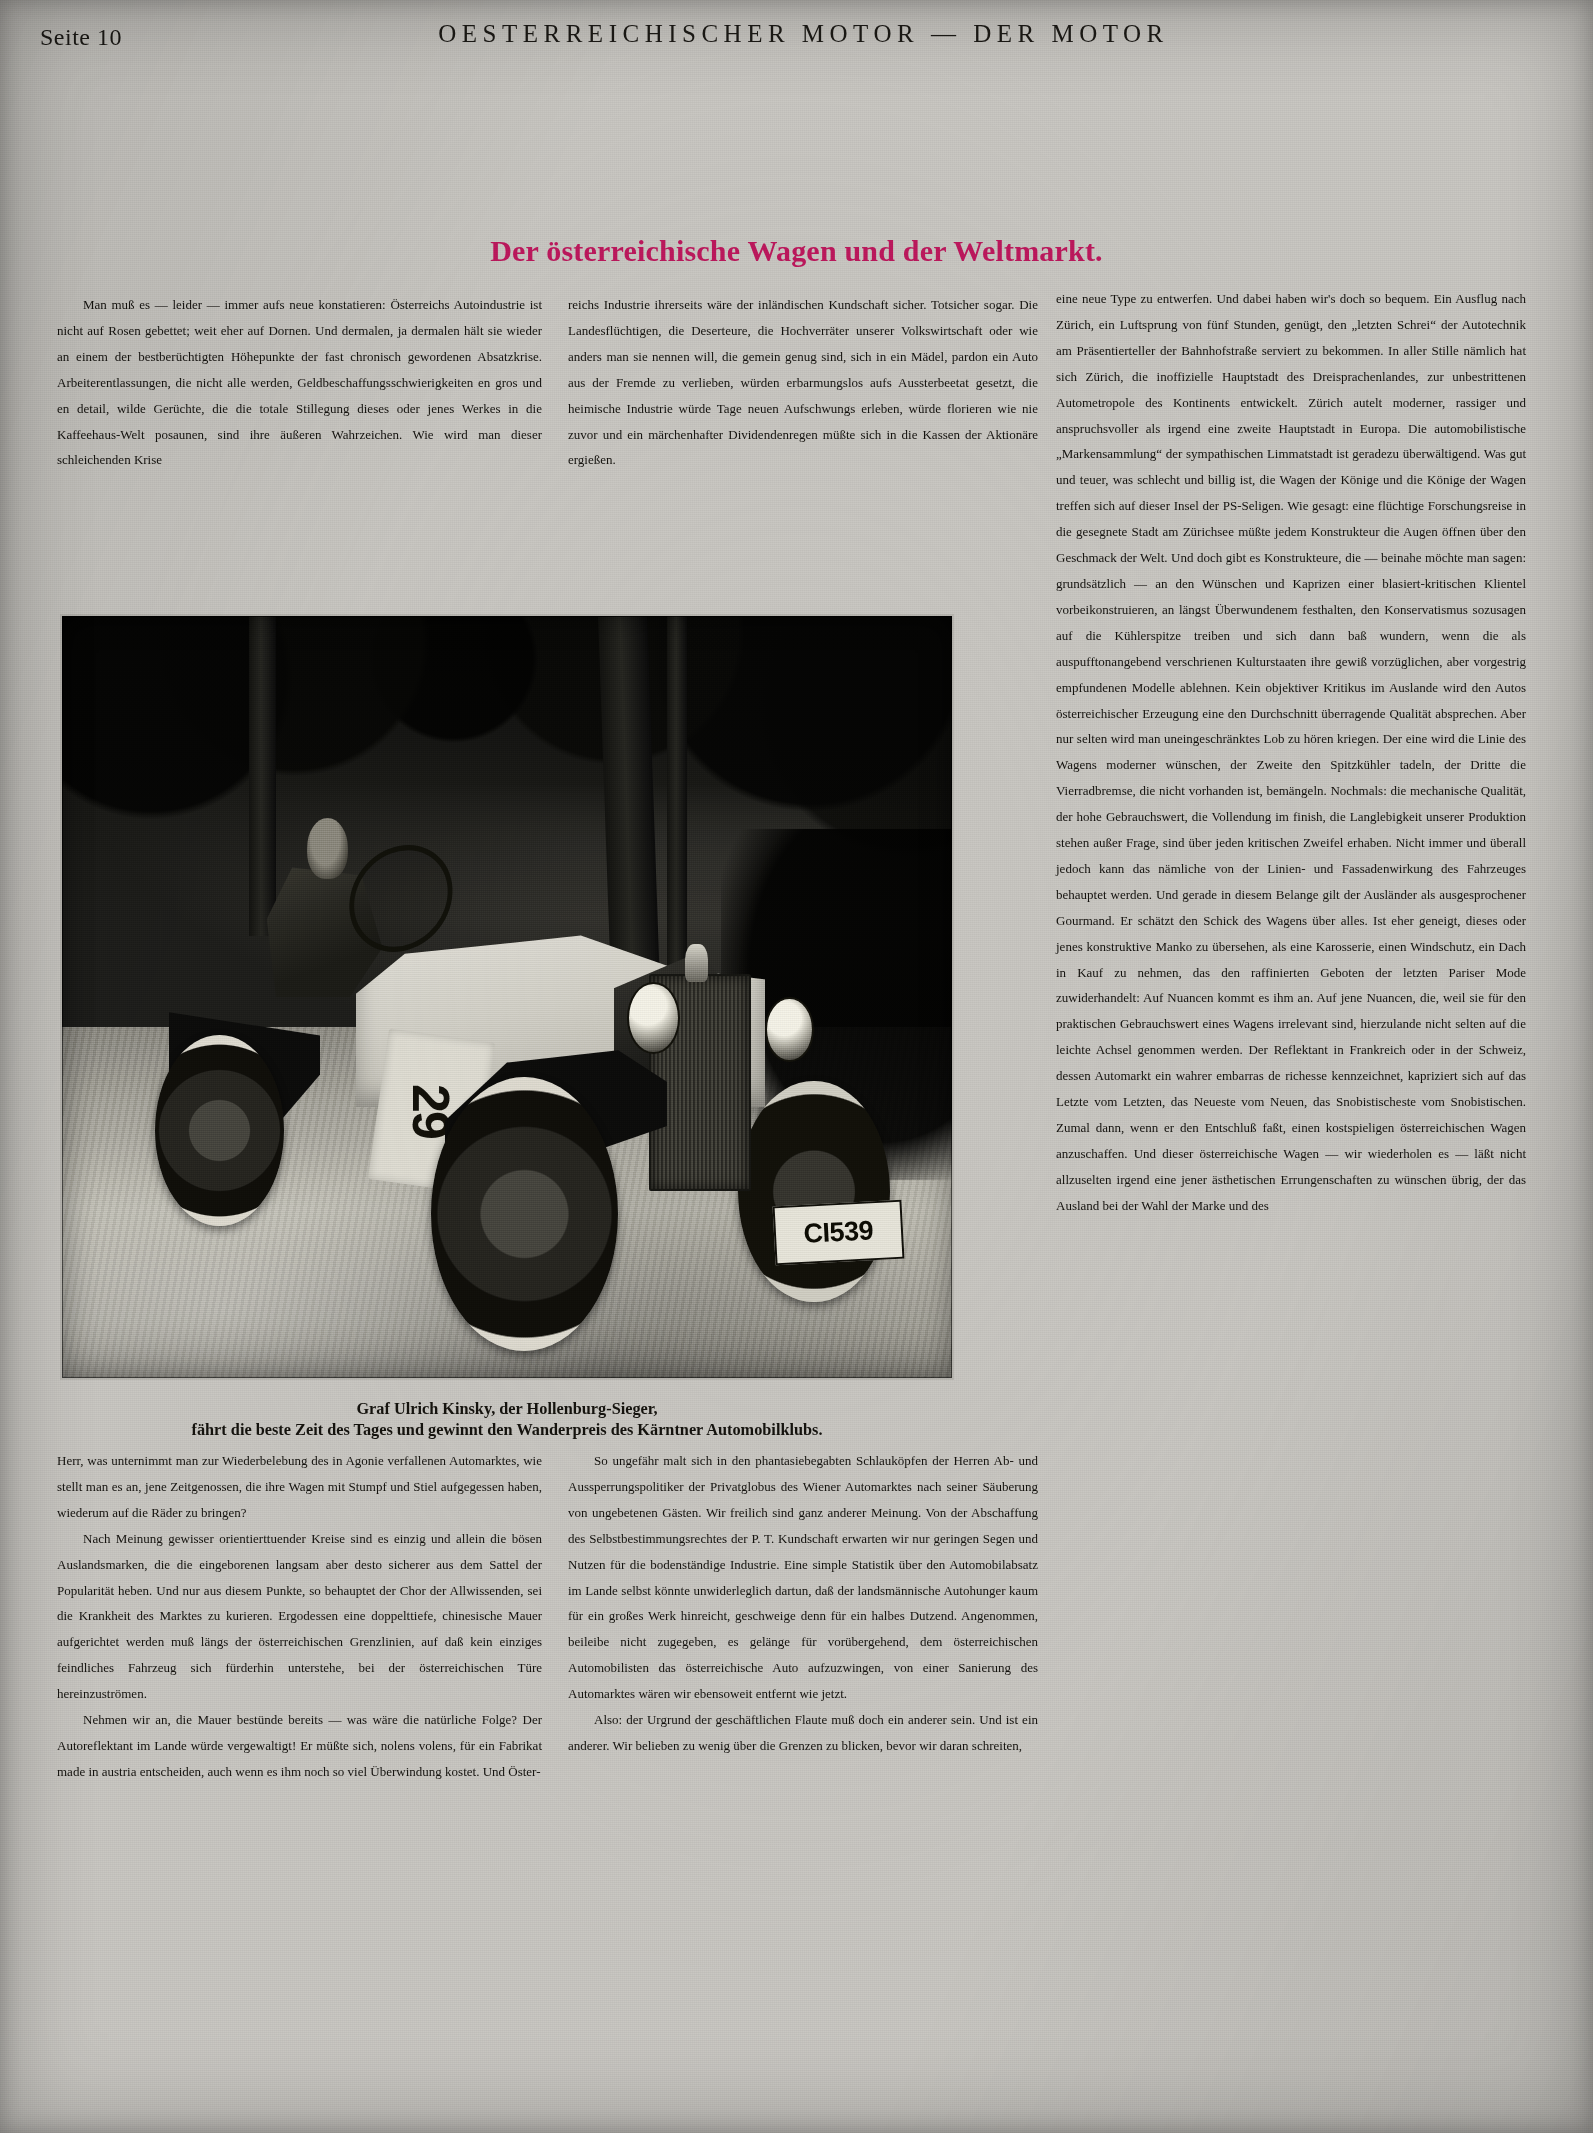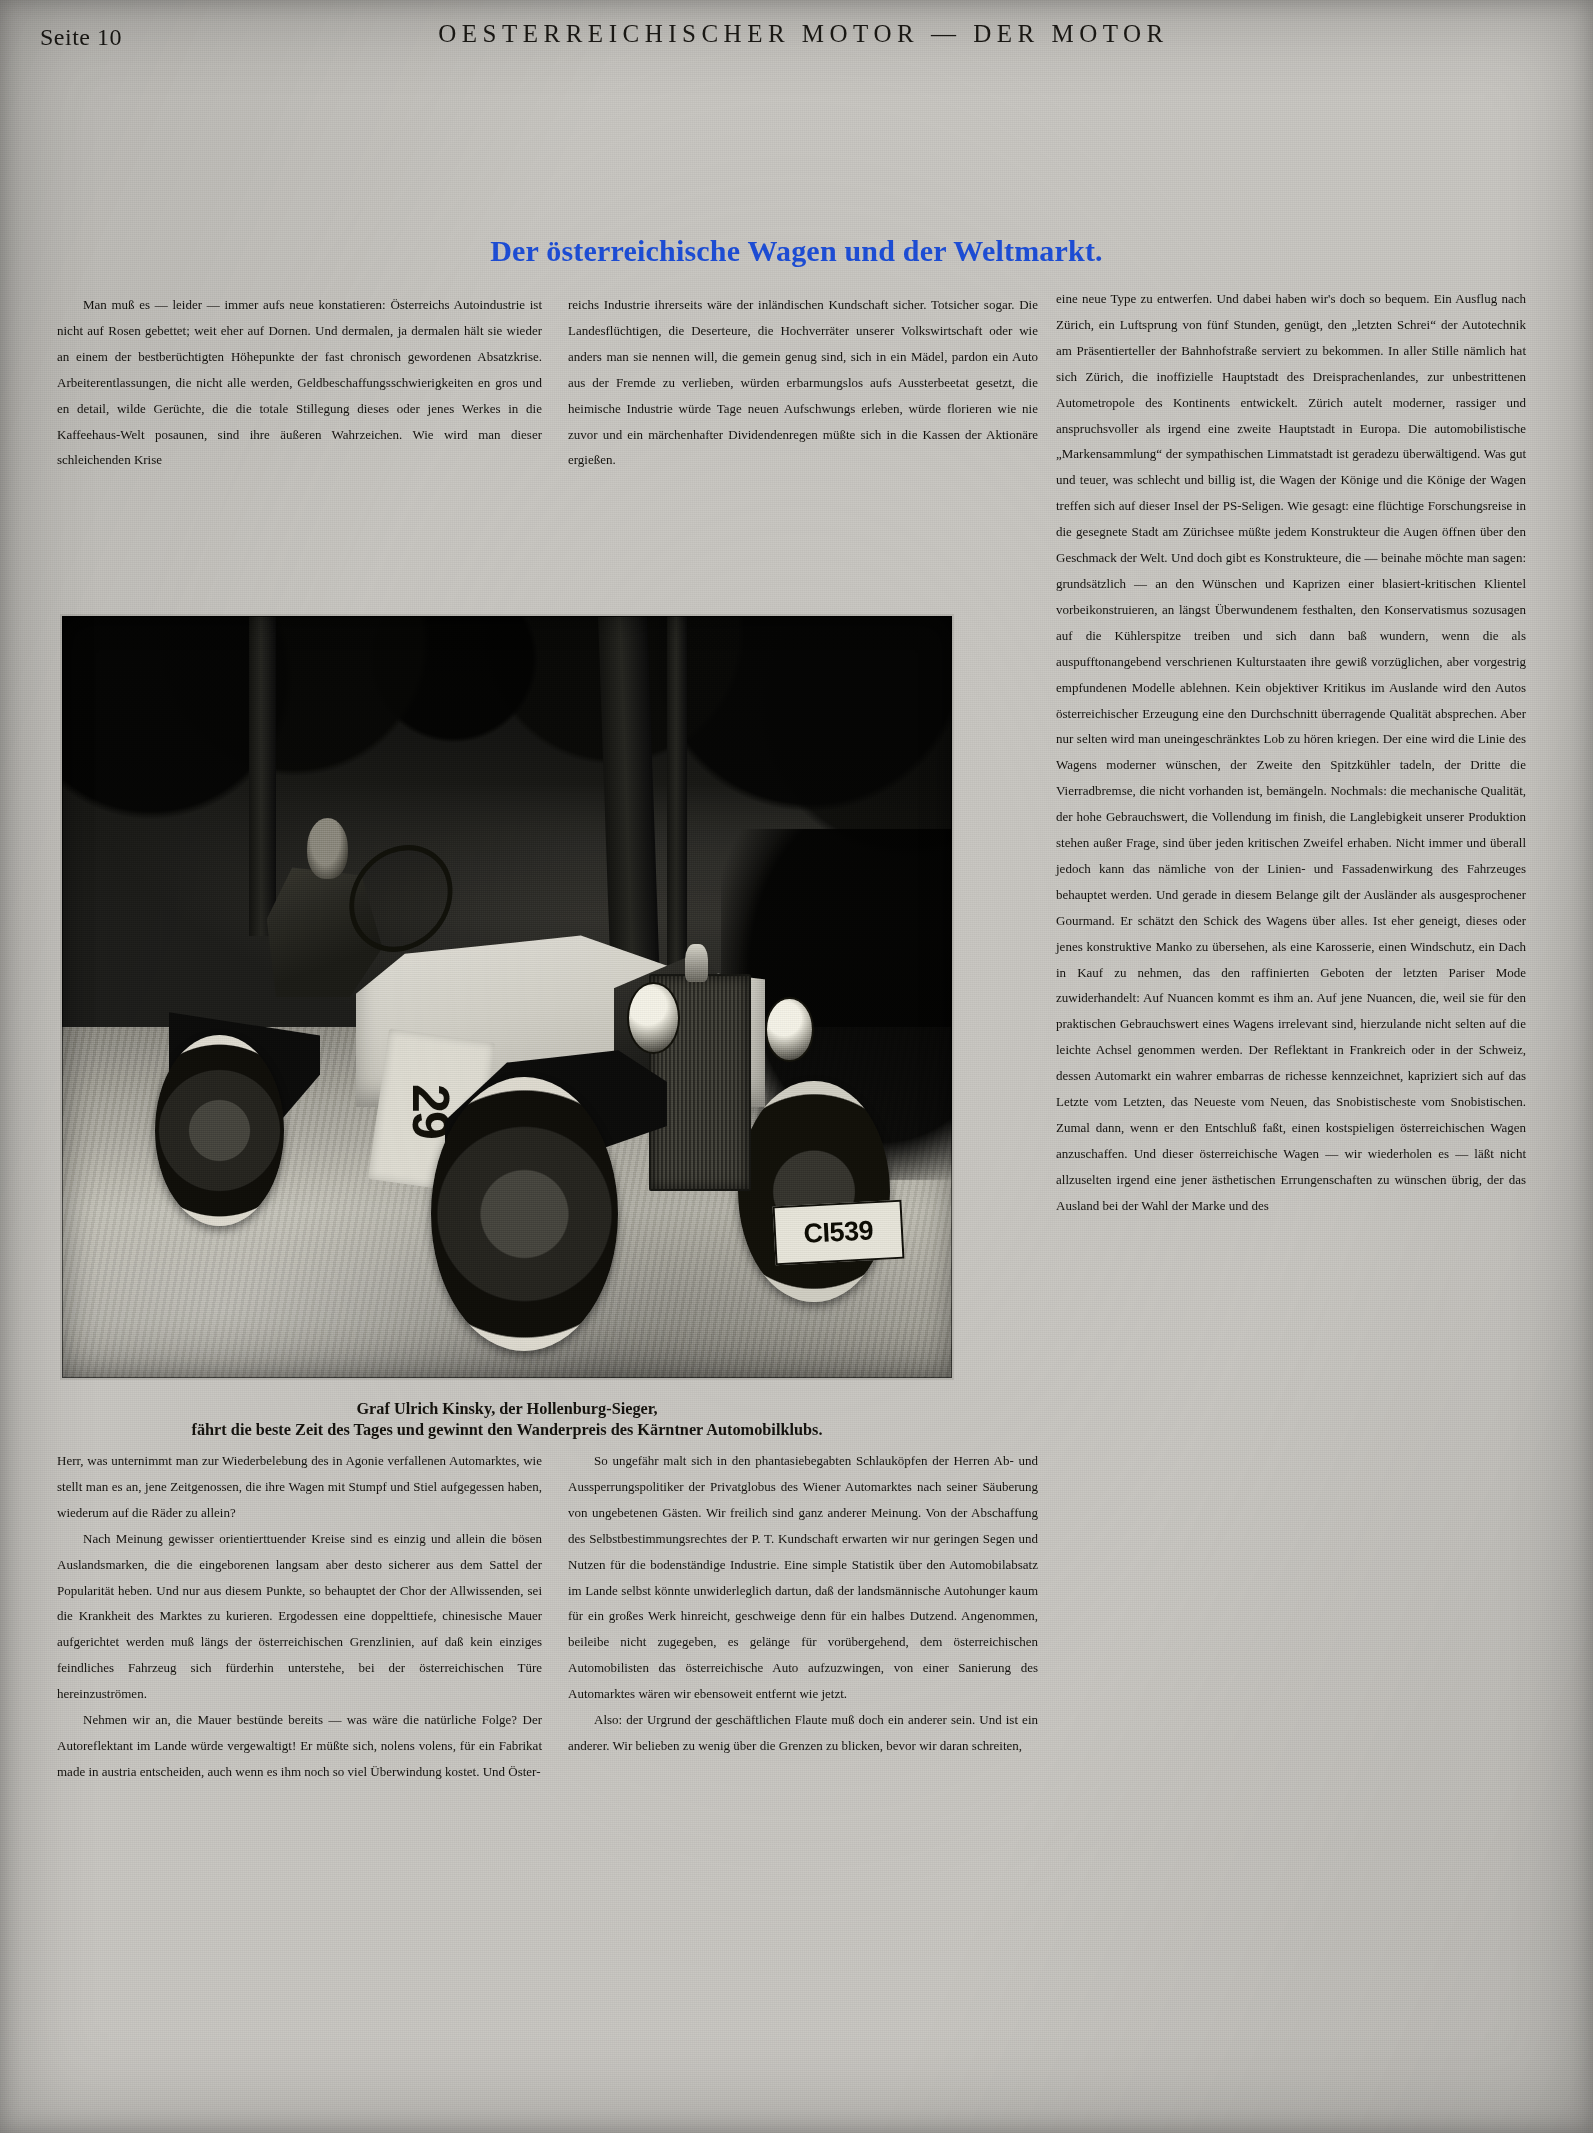--- a/index.html
+++ b/index.html
@@ -126,21 +126,21 @@
   .headline {
     position: absolute;
     top: 234px;
     left: 56px;
     right: 56px;
     text-align: center;
     font-family: "Liberation Serif", "DejaVu Serif", serif;
     font-weight: 700;
     font-size: 30px;
     letter-spacing: 0.2px;
-    color: #1d4ed8;
+    color: #be185d;
     z-index: 6;
   }
 
   
   .col {
     position: absolute;
     font-size: 13px;
     line-height: 25.9px;
     text-align: justify;
     text-justify: inter-word;
@@ -445,21 +445,21 @@
       <div class="ph-border"></div>
     </div>
   </div>
 
   <div class="caption">
     <div>Graf Ulrich Kinsky, der Hollenburg-Sieger,</div>
     <div>fährt die beste Zeit des Tages und gewinnt den Wanderpreis des Kärntner Automobilklubs.</div>
   </div>
 
   <div class="col" id="col1-bot">
-    <p>Herr, was unternimmt man zur Wiederbelebung des in Agonie verfallenen Automarktes, wie stellt man es an, jene Zeitgenossen, die ihre Wagen mit Stumpf und Stiel aufgegessen haben, wiederum auf die Räder zu allein?</p>
+    <p>Herr, was unternimmt man zur Wiederbelebung des in Agonie verfallenen Automarktes, wie stellt man es an, jene Zeitgenossen, die ihre Wagen mit Stumpf und Stiel aufgegessen haben, wiederum auf die Räder zu bringen?</p>
     <p class="ind">Nach Meinung gewisser orientierttuender Kreise sind es einzig und allein die bösen Auslandsmarken, die die eingeborenen langsam aber desto sicherer aus dem Sattel der Popularität heben. Und nur aus diesem Punkte, so behauptet der Chor der Allwissenden, sei die Krankheit des Marktes zu kurieren. Ergodessen eine doppelttiefe, chinesische Mauer aufgerichtet werden muß längs der österreichischen Grenzlinien, auf daß kein einziges feindliches Fahrzeug sich fürderhin unterstehe, bei der österreichischen Türe hereinzuströmen.</p>
     <p class="ind">Nehmen wir an, die Mauer bestünde bereits — was wäre die natürliche Folge? Der Autoreflektant im Lande würde vergewaltigt! Er müßte sich, nolens volens, für ein Fabrikat made in austria entscheiden, auch wenn es ihm noch so viel Überwindung kostet. Und Öster-</p>
   </div>
 
   <div class="col" id="col2-bot">
     <p class="ind">So ungefähr malt sich in den phantasiebegabten Schlauköpfen der Herren Ab- und Aussperrungspolitiker der Privatglobus des Wiener Automarktes nach seiner Säuberung von ungebetenen Gästen. Wir freilich sind ganz anderer Meinung. Von der Abschaffung des Selbstbestimmungsrechtes der P. T. Kundschaft erwarten wir nur geringen Segen und Nutzen für die bodenständige Industrie. Eine simple Statistik über den Automobilabsatz im Lande selbst könnte unwiderleglich dartun, daß der landsmännische Autohunger kaum für ein großes Werk hinreicht, geschweige denn für ein halbes Dutzend. Angenommen, beileibe nicht zugegeben, es gelänge für vorübergehend, dem österreichischen Automobilisten das österreichische Auto aufzuzwingen, von einer Sanierung des Automarktes wären wir ebensoweit entfernt wie jetzt.</p>
     <p class="ind">Also: der Urgrund der geschäftlichen Flaute muß doch ein anderer sein. Und ist ein anderer. Wir belieben zu wenig über die Grenzen zu blicken, bevor wir daran schreiten,</p>
   </div>
 
 </div>

